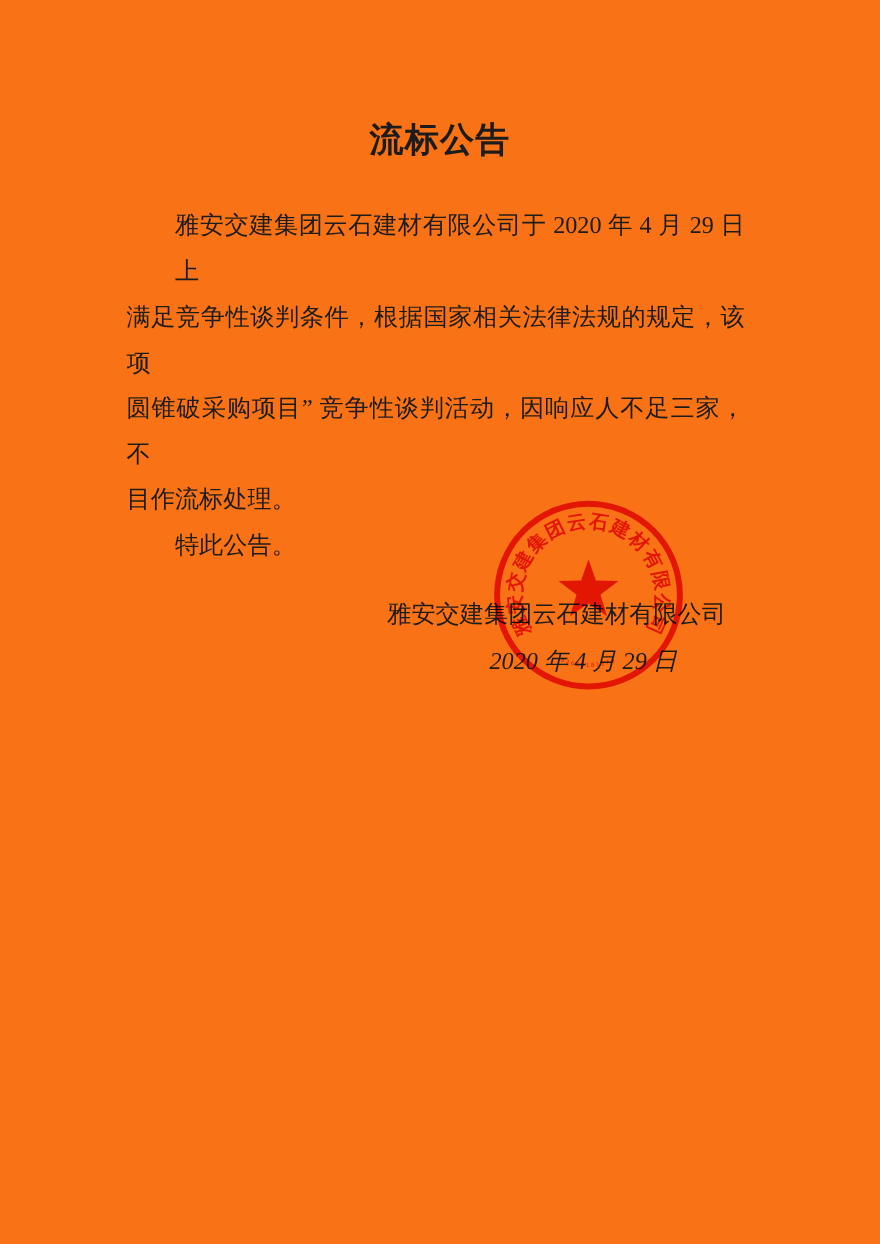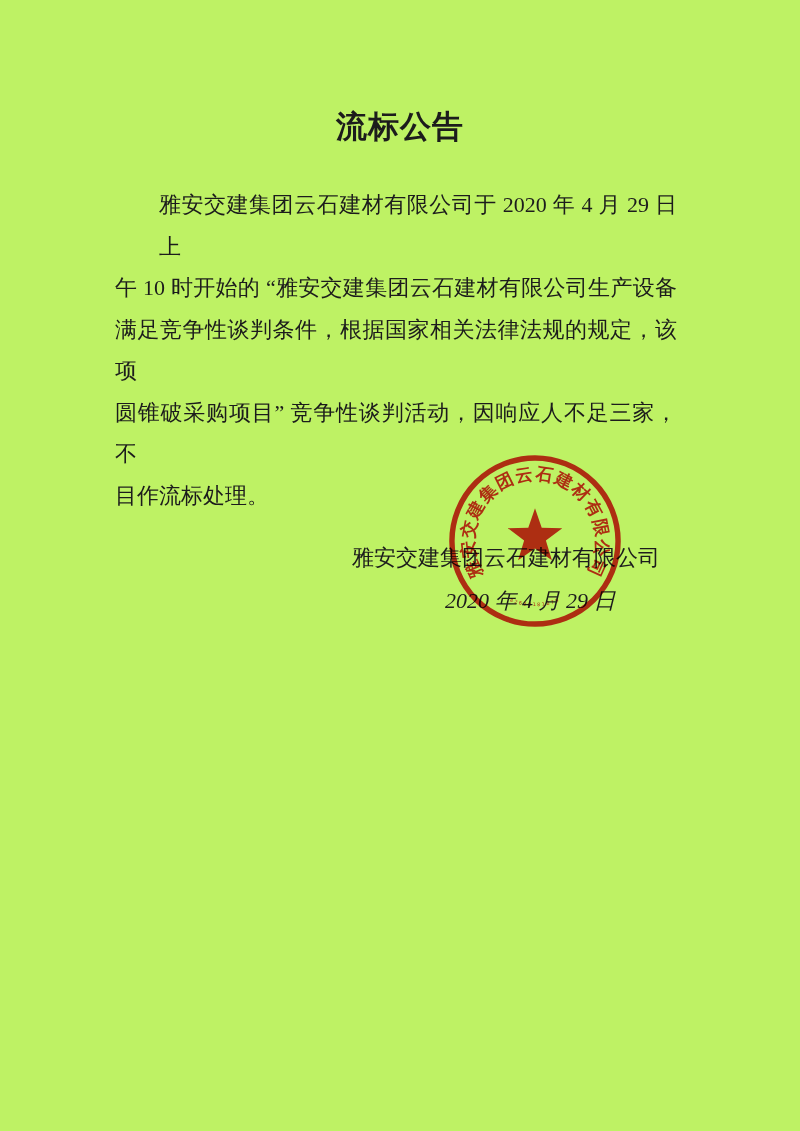--- a/index.html
+++ b/index.html
@@ -2,21 +2,21 @@
 <html><head>
 <meta charset="utf-8">
 <style>
   * { margin: 0; padding: 0; box-sizing: border-box; }
   html, body { background: #888; }
   .page {
     position: relative;
     width: 800px;
     height: 1131px;
     margin: 0 auto;
-    background: #bef264;
+    background: #f97316;
     font-family: "Liberation Serif", "DejaVu Serif", serif;
     color: #1c1c1c;
     overflow: hidden;
   }
   .doc-title {
     position: absolute;
     top: 106px;
     left: 0;
     width: 100%;
     text-align: center;
@@ -78,24 +78,24 @@
 </style>
 </head>
 <body>
 
 <div class="page">
 
   <div class="doc-title">流标公告</div>
 
   <div class="doc-body">
     <div class="body-line justified indented">雅安交建集团云石建材有限公司于 2020 年 4 月 29 日上</div>
-    <div class="body-line justified">午 10 时开始的 “雅安交建集团云石建材有限公司生产设备</div>
     <div class="body-line justified">满足竞争性谈判条件，根据国家相关法律法规的规定，该项</div>
     <div class="body-line justified">圆锥破采购项目” 竞争性谈判活动，因响应人不足三家，不</div>
     <div class="body-line">目作流标处理。</div>
+    <div class="body-line indented">特此公告。</div>
   </div>
 
   <div class="sign-company">雅安交建集团云石建材有限公司</div>
 
   <div class="sign-date">2020 年 4 月 29 日</div>
 
   <div class="company-seal">
     <svg viewBox="0 0 180 180" xmlns="http://www.w3.org/2000/svg">
       <defs>
         <path id="arcTop" d="M 39.2,125.6 A 62,62 0 1 1 140.8,125.6" fill="none"></path>

